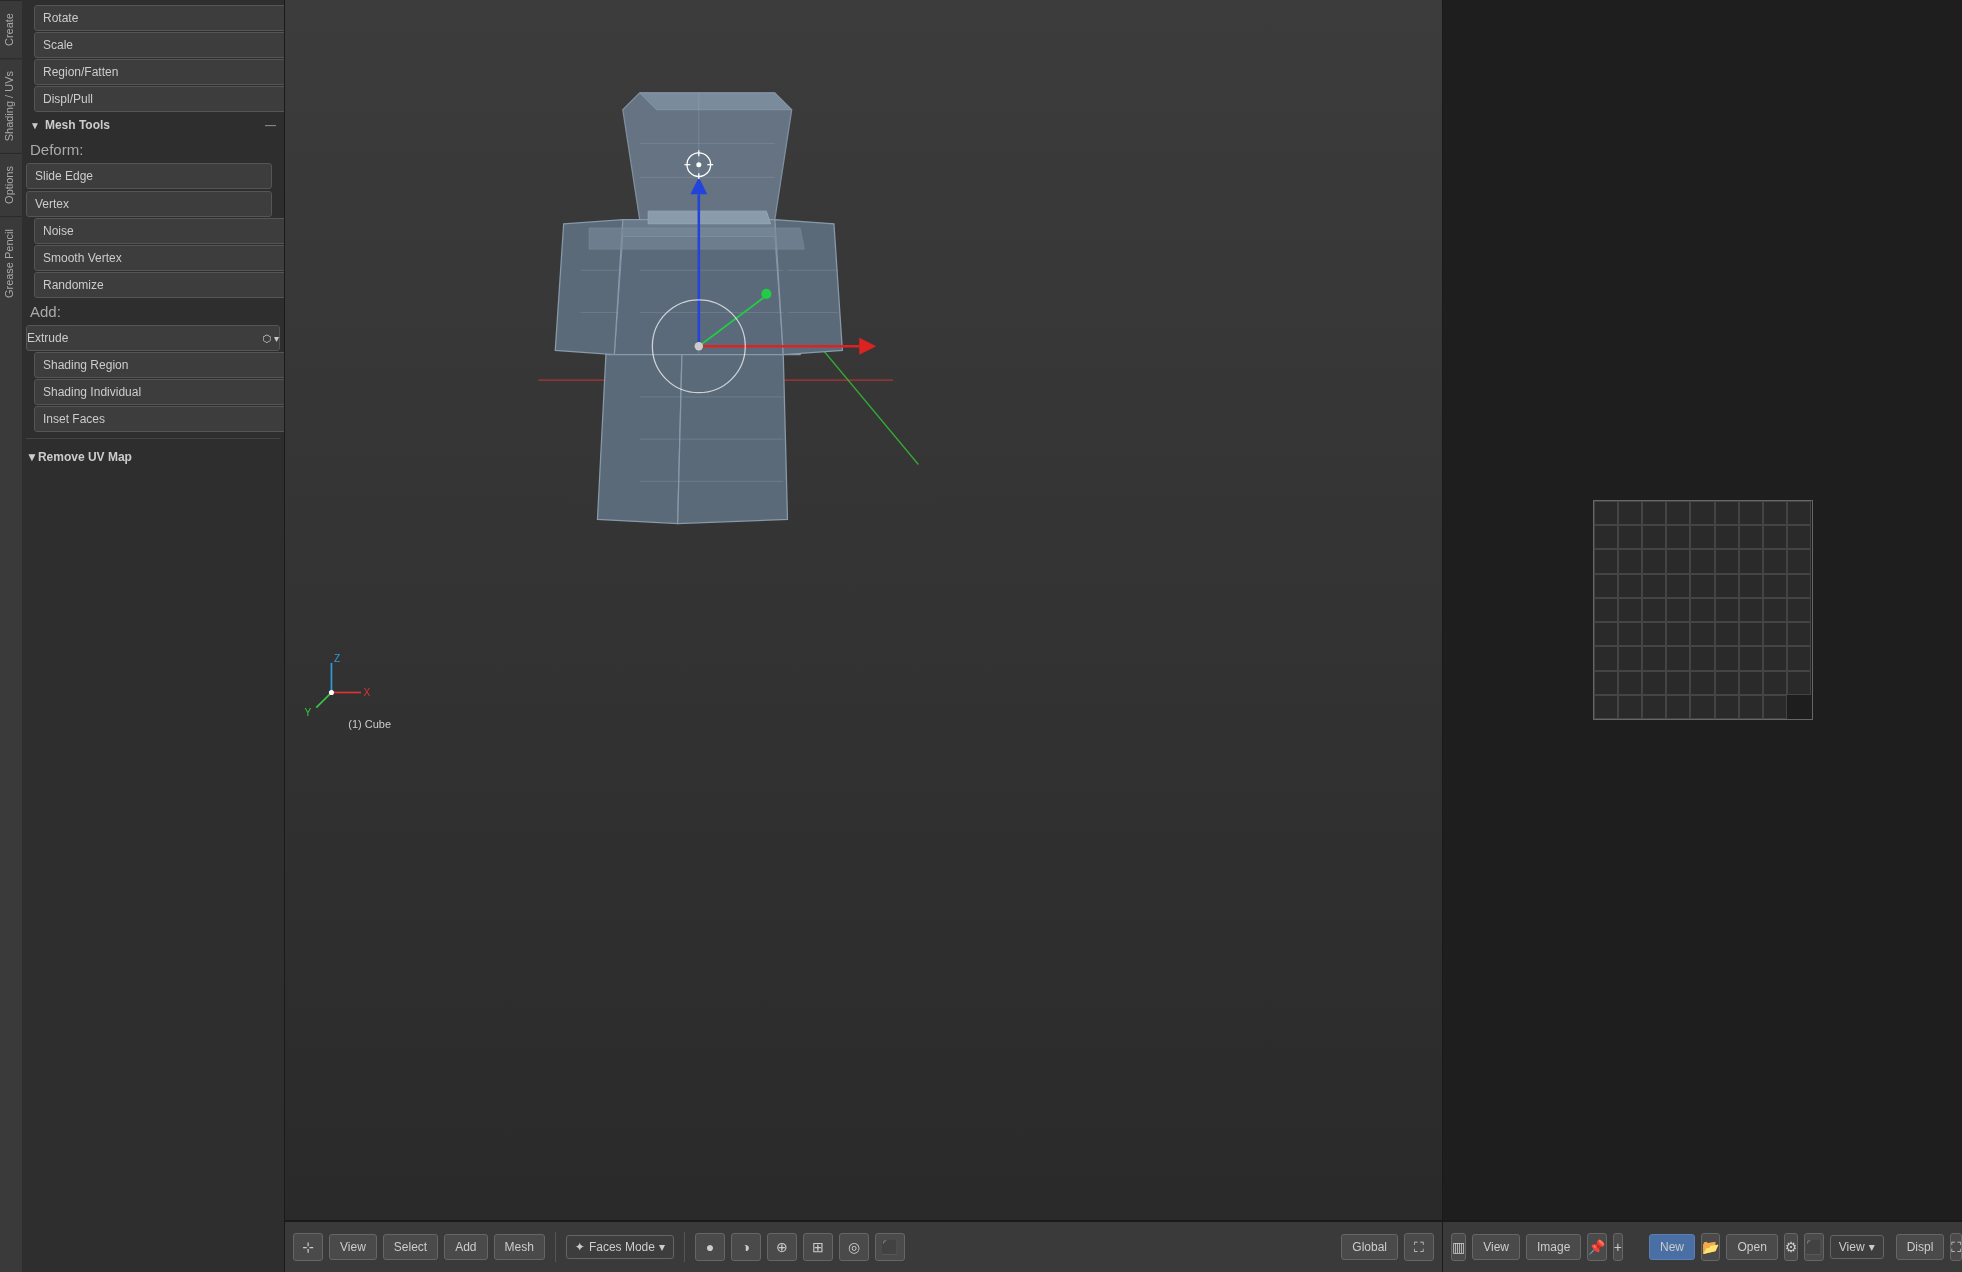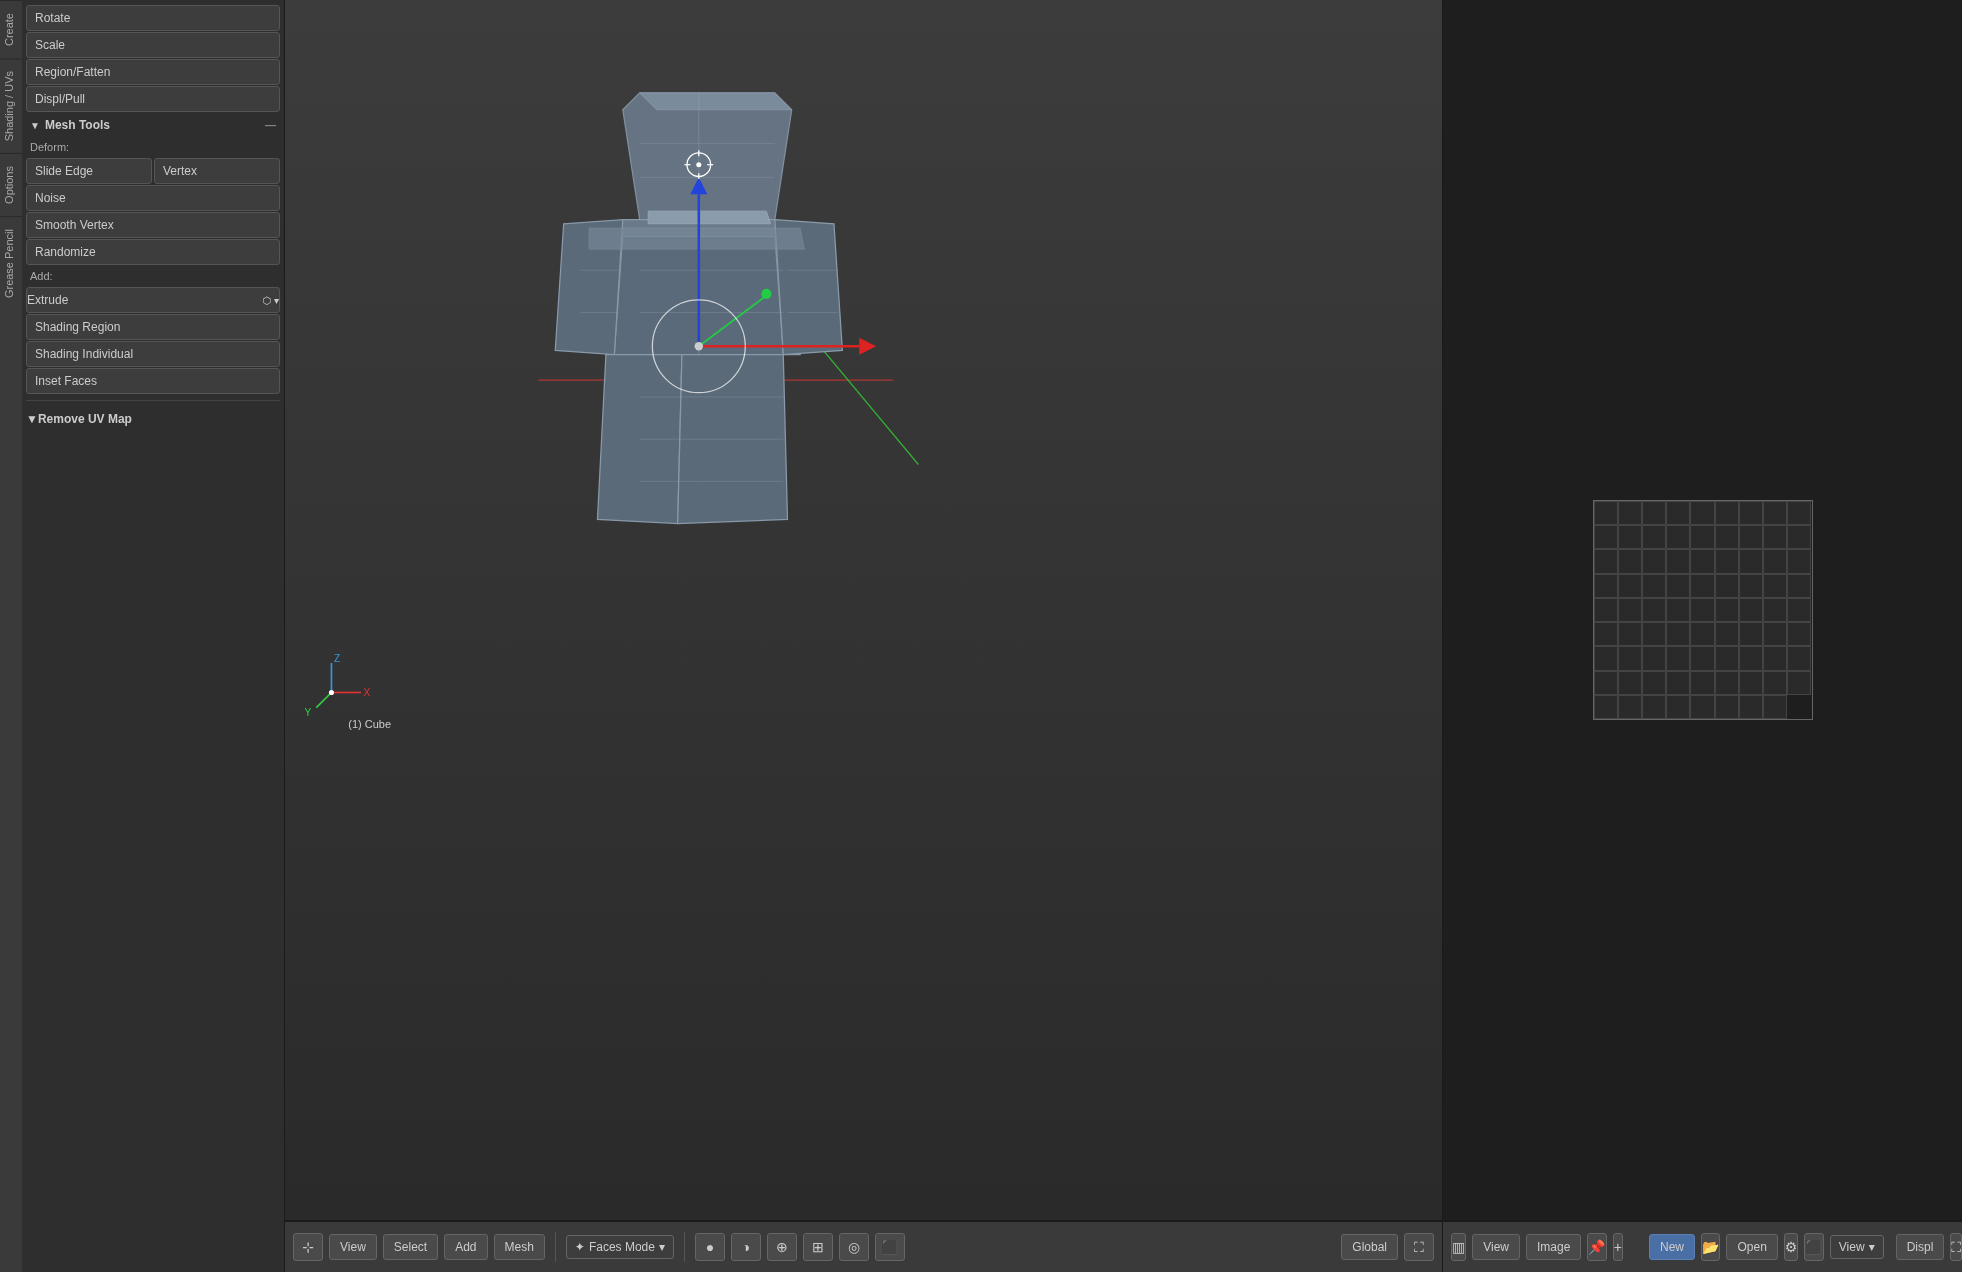--- a/index.html
+++ b/index.html
@@ -82,41 +82,42 @@
 
     .section-collapse {
       margin-left: auto;
       font-size: 11px;
       color: #888;
     }
 
     .tool-button {
       display: block;
       width: calc(100% - 8px);
-      margin: 1px 4px;
+      margin: 1px 12px;
       padding: 5px 8px;
       background: #3d3d3d;
       border: 1px solid #555;
       border-radius: 3px;
       color: #cccccc;
       font-size: 12px;
       cursor: pointer;
       text-align: left;
     }
 
     .sub-label {
       padding: 4px 8px;
-      font-size: 11px;
+      font-size: 15px;
       color: #aaa;
     }
 
     .tool-row {
       display: flex;
       margin: 1px 4px;
       gap: 2px;
+      flex-direction: column;
     }
 
     .tool-row .tool-button {
       margin: 0;
       flex: 1;
     }
 
     .dropdown-button {
       display: flex;
       align-items: center;

